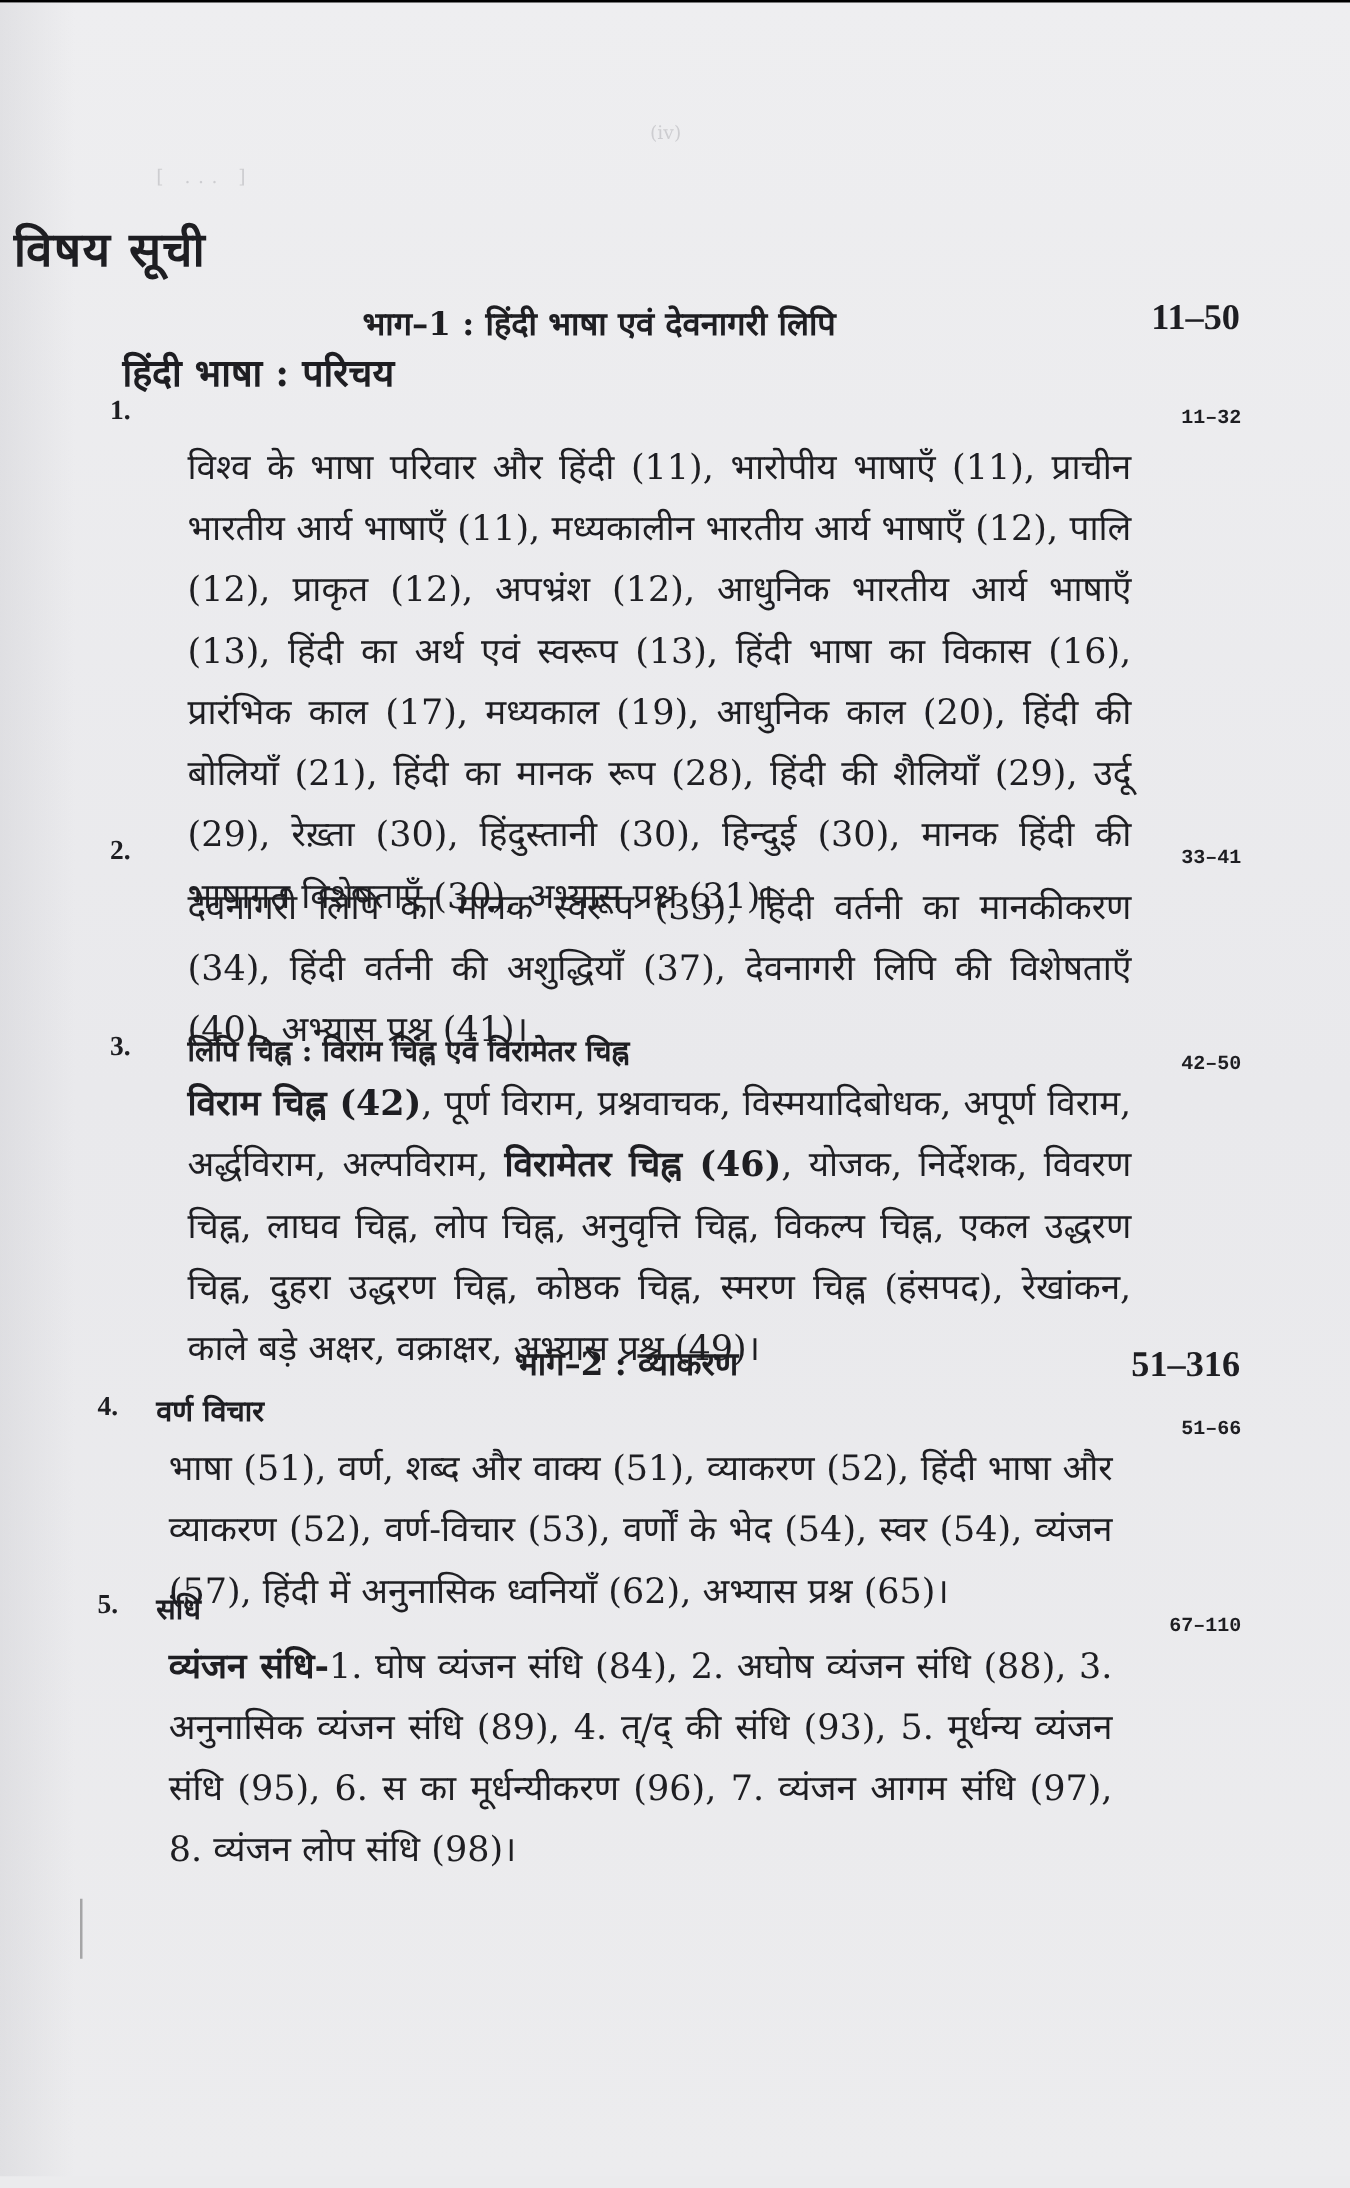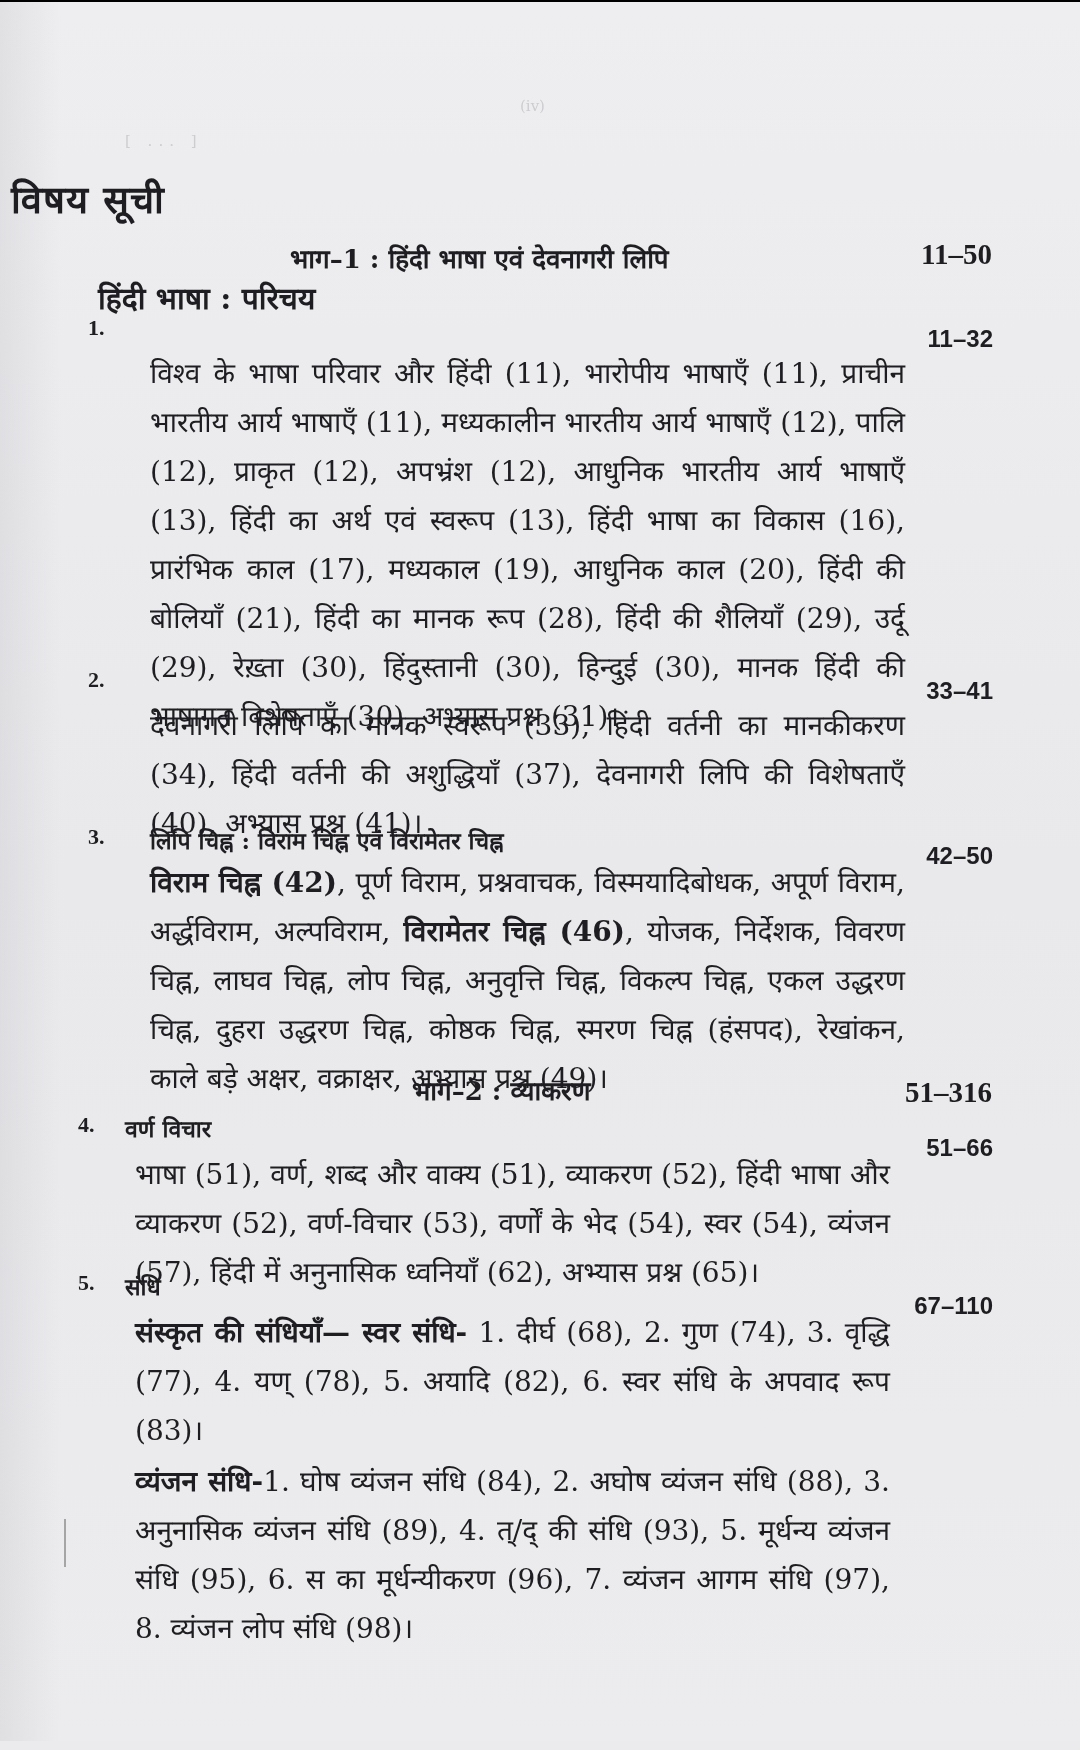--- a/index.html
+++ b/index.html
@@ -23,21 +23,21 @@
   .title { position: absolute; left: 0; width: 1080px; top: 170px; text-align: left; font-size: 38px; font-weight: bold; letter-spacing: 1px; padding-left: 11px; }
   .part { position: absolute; left: 0; width: 1080px; font-size: 26px; font-weight: bold; }
   .part .label { position: absolute; left: 290px; }
   .part .range { position: absolute; right: 88px; font-family: "Liberation Serif", serif; font-size: 29px; }
 
   .section-head { position: absolute; left: 98px; font-size: 30px; font-weight: bold; }
 
   .chapter { position: absolute; left: 88px; width: 905px; }
   .chapter .num { position: absolute; left: 0; top: 0; font-size: 22px; font-weight: bold; font-family: "Liberation Serif", serif; }
   .chapter .ctitle { position: absolute; left: 62px; top: 0; font-size: 23px; font-weight: bold; white-space: nowrap; }
-  .chapter .crange { position: absolute; right: 0; font-size: 24px; font-weight: bold; font-family: Liberation Sans, sans-serif; text-align: center; }
+  .chapter .crange { position: absolute; right: 0; font-size: 16px; font-weight: bold; font-family: Liberation Mono, monospace; text-align: center; }
   .chapter .body { position: absolute; left: 62px; width: 755px; font-size: 28px; line-height: 49px; text-align: justify; }
   .chapter .body b { font-weight: bold; }
   .chapter .para { margin: 0 0 2px 0; }
 </style>
 </head>
 <body>
 
 <div class="topbar"></div>
 
 <div class="page">
@@ -84,18 +84,17 @@
     <span class="ctitle" style="left:47px;">वर्ण विचार</span>
     <span class="crange" style="top:22px;">51–66</span>
     <div class="body" style="top:38px;left:57px;">भाषा (51), वर्ण, शब्द और वाक्य (51), व्याकरण (52), हिंदी भाषा और व्याकरण (52), वर्ण-विचार (53), वर्णों के भेद (54), स्वर (54), व्यंजन (57), हिंदी में अनुनासिक ध्वनियाँ (62), अभ्यास प्रश्न (65)।</div>
   </div>
 
   <div class="chapter" style="left:78px;width:915px;top:1268px;height:330px;">
     <span class="num">5.</span>
     <span class="ctitle" style="left:47px;">संधि</span>
     <span class="crange" style="top:22px;">67–110</span>
     <div class="body" style="top:38px;left:57px;">
-      <div class="para"><b>संस्कृत की संधियाँ— स्वर संधि-</b><span> 1. दीर्घ (68), 2. गुण (74), 3. वृद्धि (77), 4. यण् (78), 5. अयादि (82), 6. स्वर संधि के अपवाद रूप (83)।</span></div>
       <div class="para"><b>व्यंजन संधि-</b><span>1. घोष व्यंजन संधि (84), 2. अघोष व्यंजन संधि (88), 3. अनुनासिक व्यंजन संधि (89), 4. त्/द् की संधि (93), 5. मूर्धन्य व्यंजन संधि (95), 6. स का मूर्धन्यीकरण (96), 7. व्यंजन आगम संधि (97), 8. व्यंजन लोप संधि (98)।</span></div>
     </div>
   </div>
 
 </div>
 
 </body></html>

